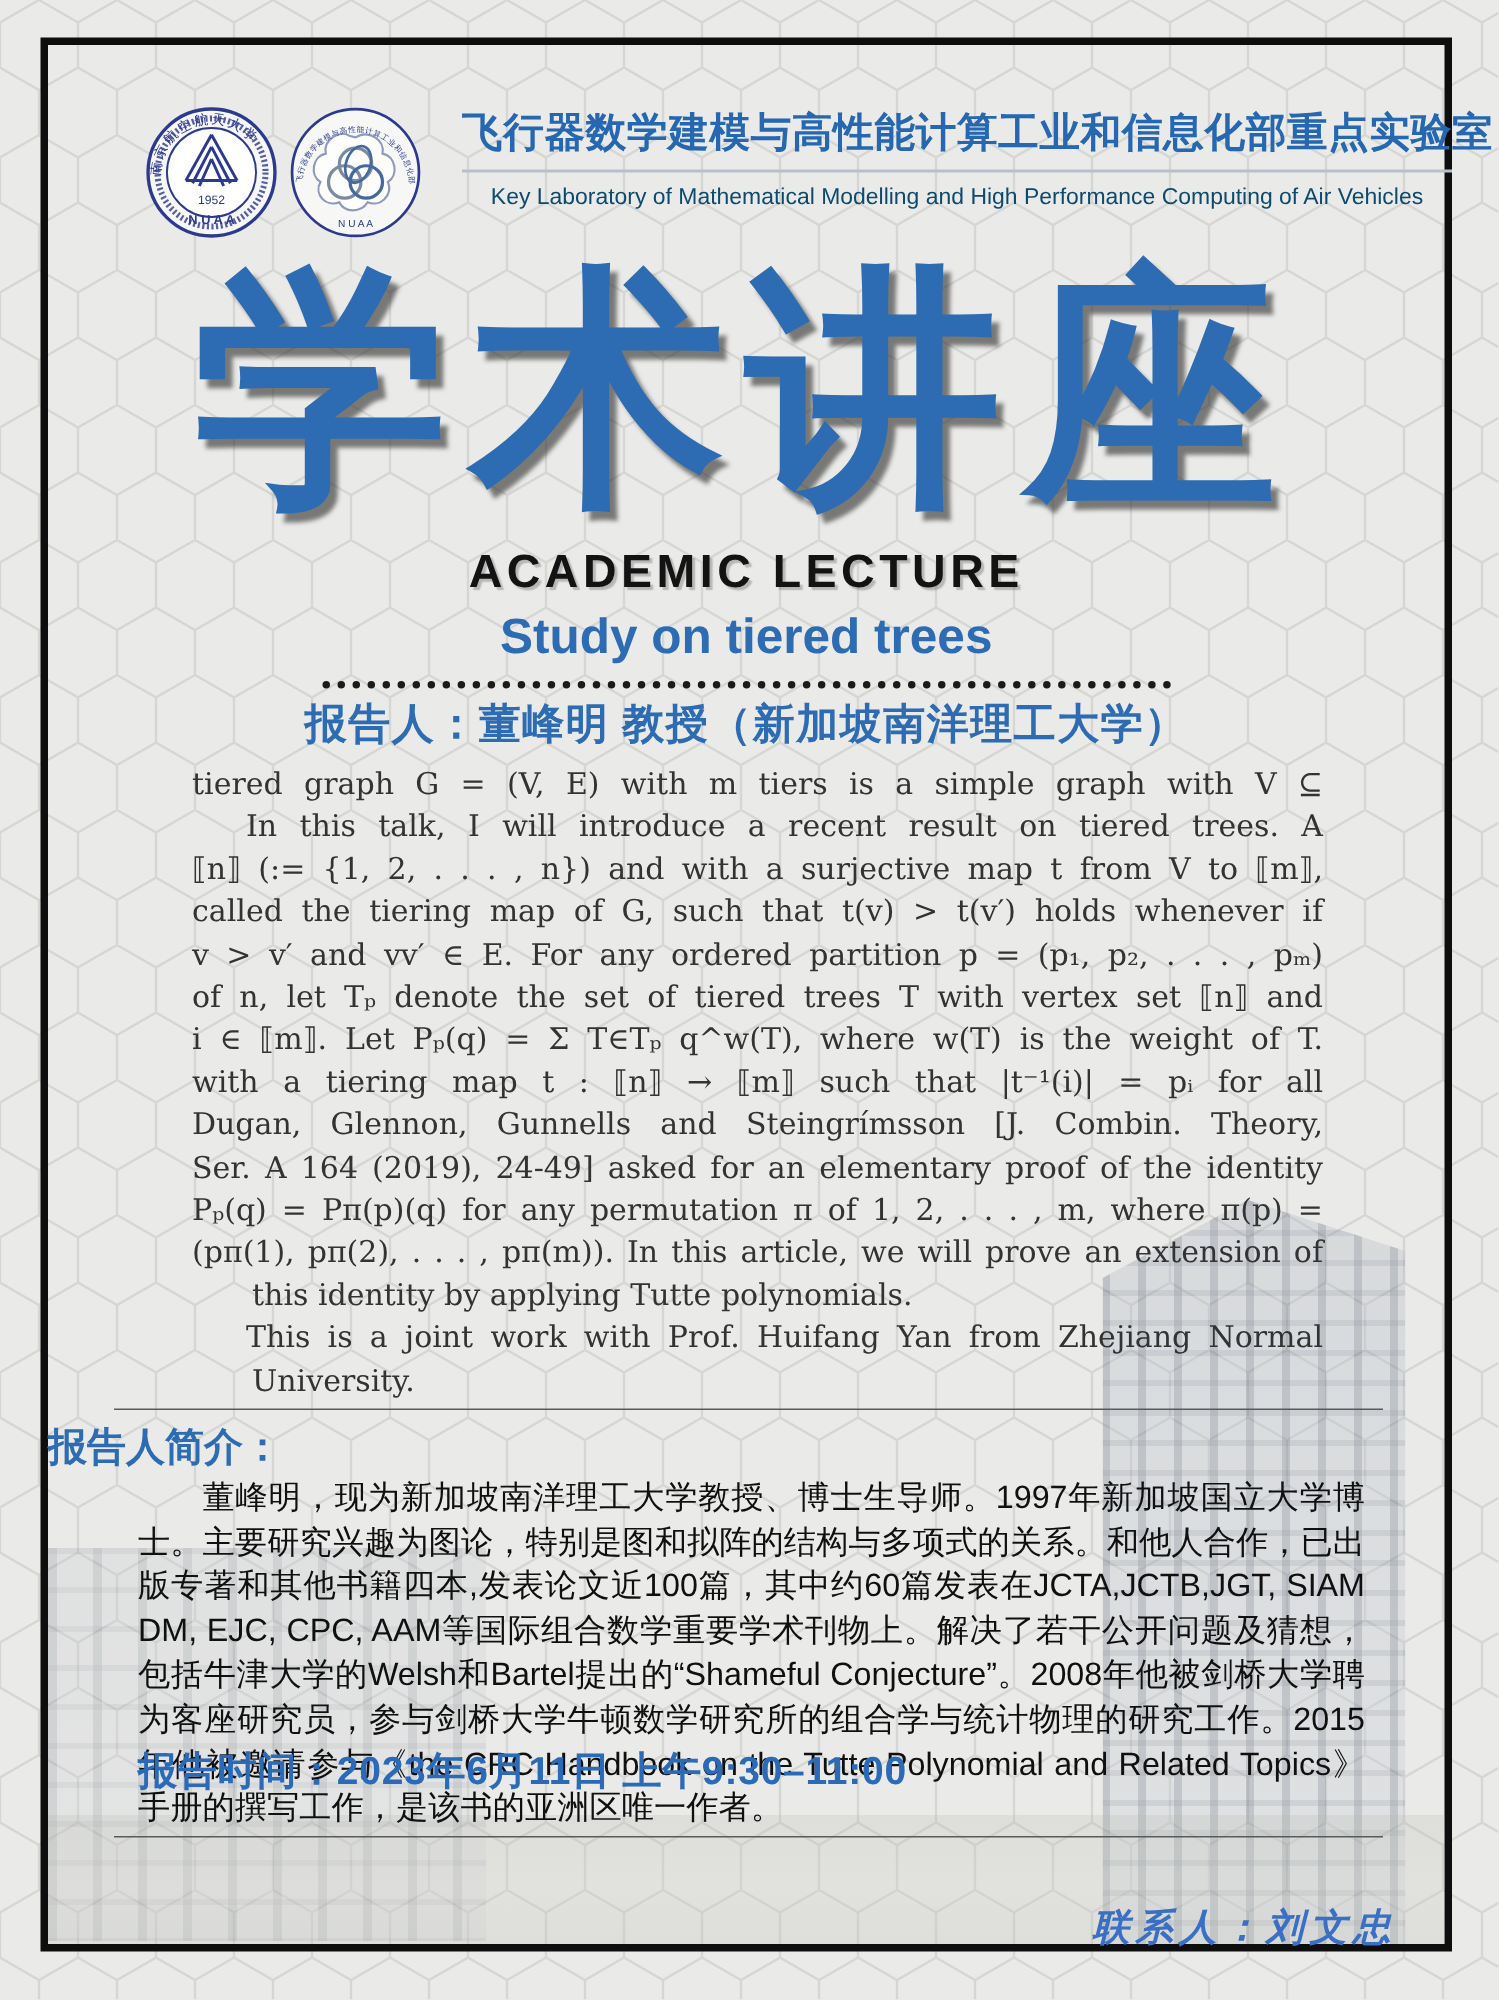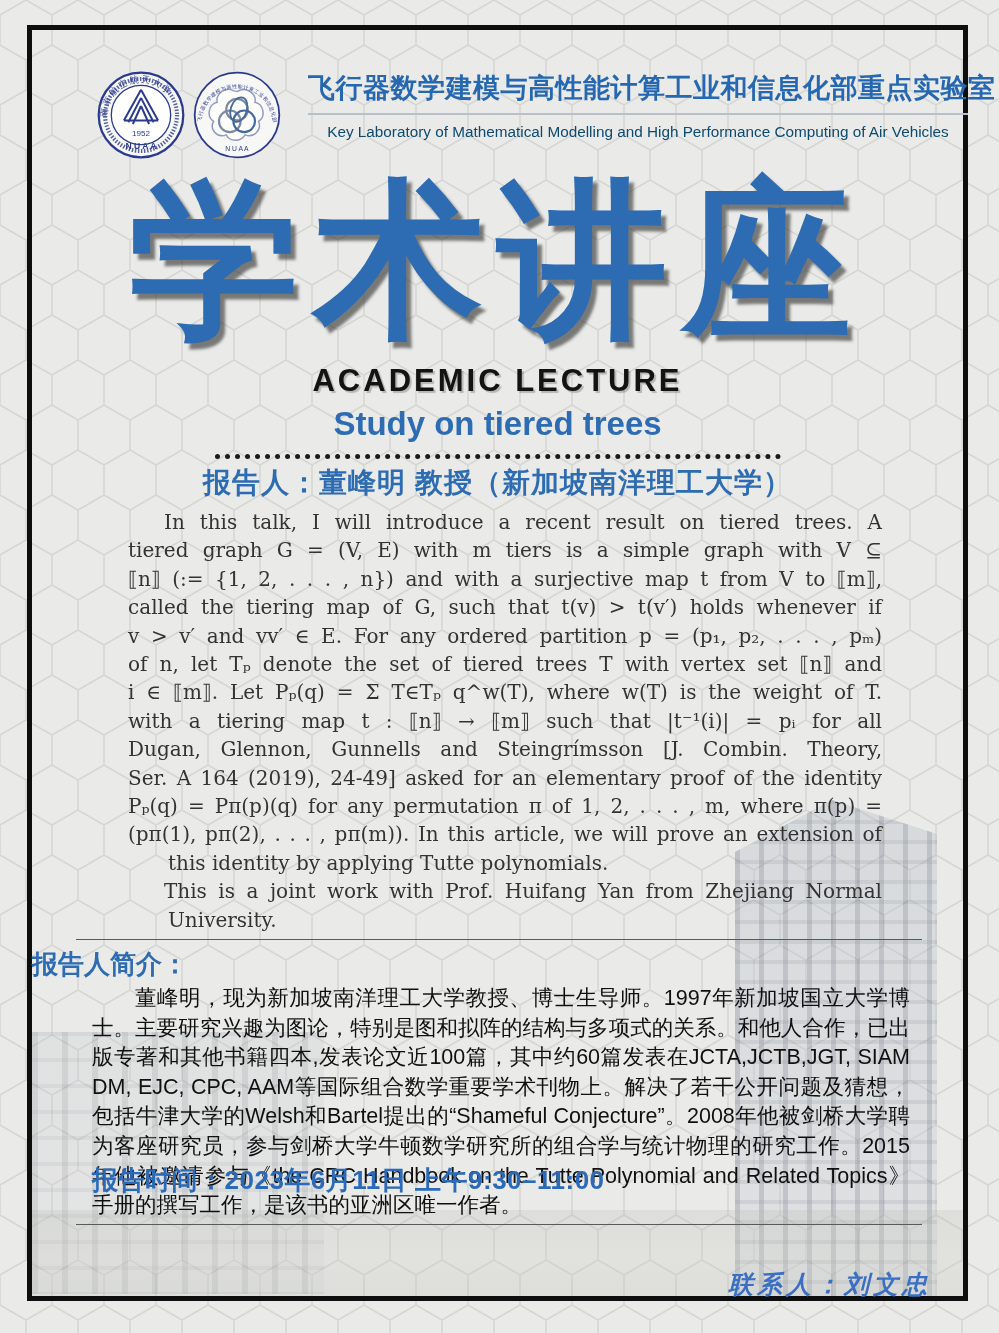--- a/index.html
+++ b/index.html
@@ -148,22 +148,22 @@
     </div>
   </div>
 
   <div class="big-title">学术讲座</div>
   <div class="big-sub">ACADEMIC LECTURE</div>
   <div class="lec-title">Study on tiered trees</div>
   <div class="dotted"></div>
   <div class="speaker">报告人：董峰明  教授（新加坡南洋理工大学）</div>
 
   <div class="abstract">
+    <div class="al">tiered graph G = (V, E) with m tiers is a simple graph with V ⊆</div>
     <div class="al ind">In this talk, I will introduce a recent result on tiered trees.  A</div>
-    <div class="al">tiered graph G = (V, E) with m tiers is a simple graph with V ⊆</div>
     <div class="al">⟦n⟧ (:= {1, 2, . . . , n}) and with a surjective map t from V to ⟦m⟧,</div>
     <div class="al">called the tiering map of G, such that t(v) &gt; t(v′) holds whenever if</div>
     <div class="al">v &gt; v′ and vv′ ∈ E.  For any ordered partition p = (p₁, p₂, . . . , pₘ)</div>
     <div class="al">of n, let Tₚ denote the set of tiered trees T with vertex set ⟦n⟧ and</div>
     <div class="al">i ∈ ⟦m⟧.  Let Pₚ(q) = Σ T∈Tₚ q^w(T), where w(T) is the weight of T.</div>
     <div class="al">with a tiering map t : ⟦n⟧ → ⟦m⟧ such that |t⁻¹(i)| = pᵢ for all</div>
     <div class="al">Dugan, Glennon, Gunnells and Steingrímsson [J. Combin.  Theory,</div>
     <div class="al">Ser. A 164 (2019), 24-49] asked for an elementary proof of the identity</div>
     <div class="al">Pₚ(q) = Pπ(p)(q) for any permutation π of 1, 2, . . . , m, where π(p) =</div>
     <div class="al">(pπ(1), pπ(2), . . . , pπ(m)).  In this article, we will prove an extension of</div>

